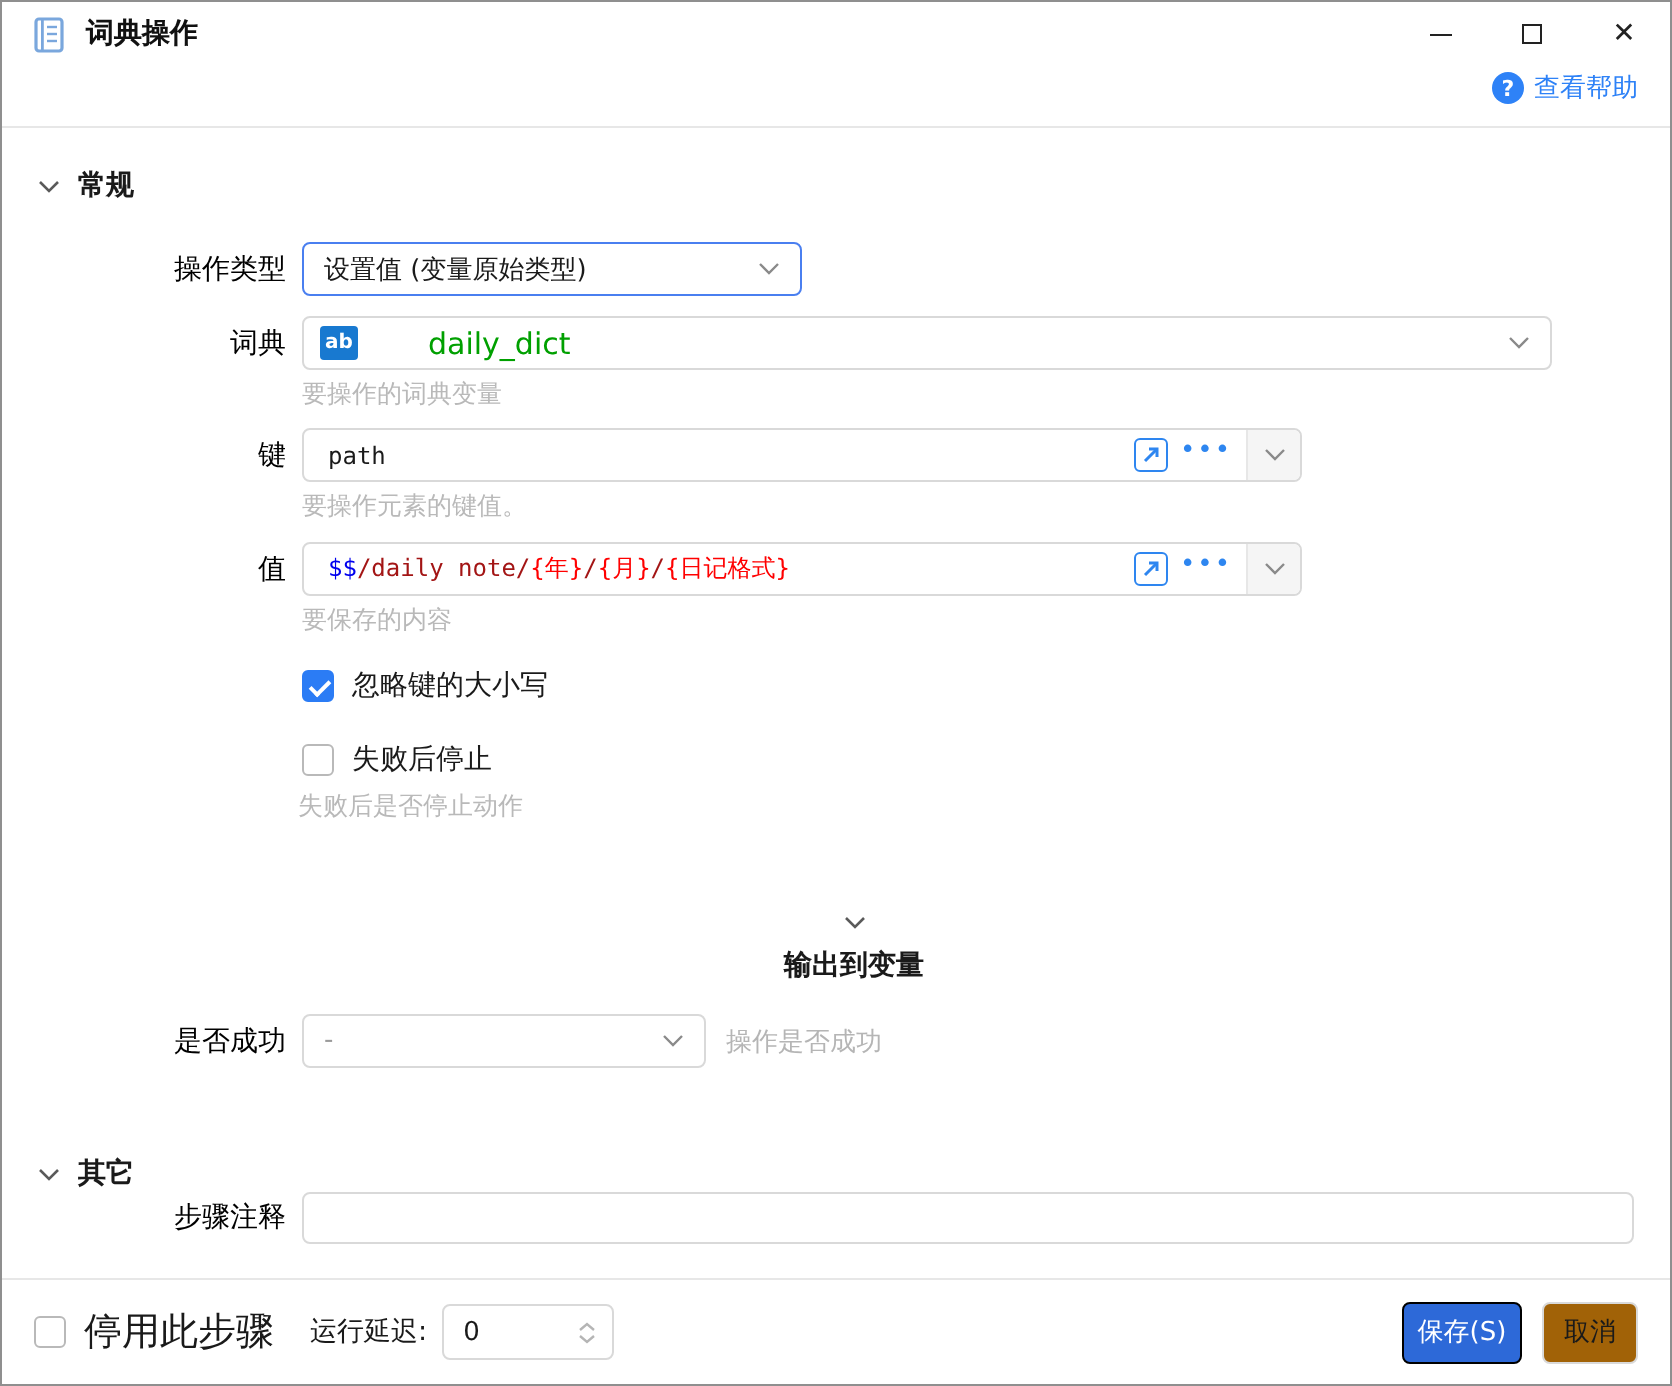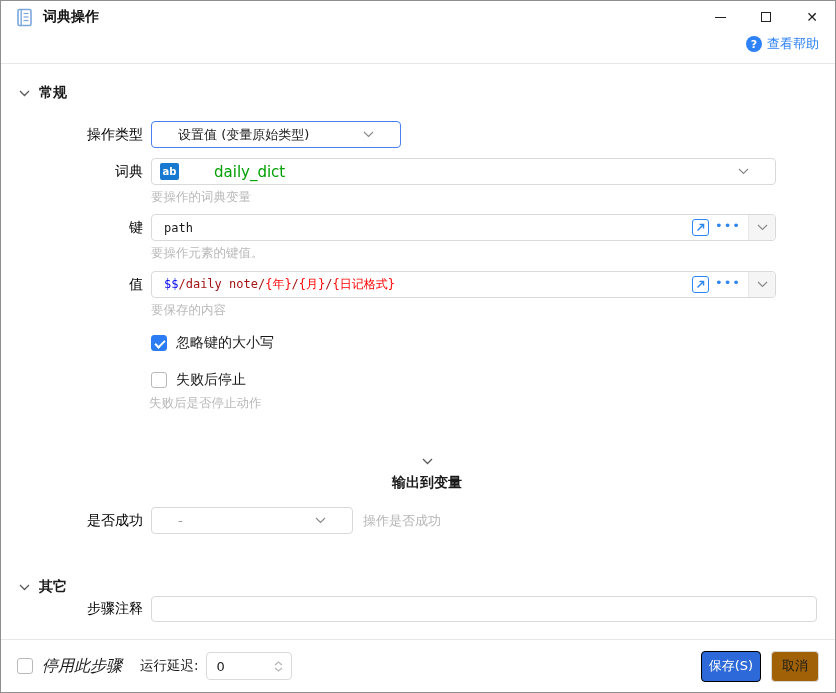--- a/index.html
+++ b/index.html
@@ -28,31 +28,31 @@
   
   .content { position:relative; }
   .section-h { display:flex; align-items:center; gap:9px; padding-left:18px; font-size:14px; font-weight:bold; color:#1a1a1a; }
   .sec-chev { color:#5a5a5a; }
   .row { display:flex; align-items:center; }
   .flabel { width:142px; text-align:right; font-size:14px; color:#000000; flex:none; }
   .fctrl { margin-left:8px; }
   .helper { margin-left:150px; font-size:12.5px; color:#b9b9b9; }
   .selectbox {
     height:27px; border:1px solid #d9d9d9; border-radius:4px; background:#fff;
-    display:flex; align-items:center; padding:0 26px; font-size:13px; cursor:pointer;
+    display:flex; align-items:center; padding:0 10px; font-size:13px; cursor:pointer;
   }
   .selectbox .chev { margin-left:auto; color:#8a8a8a; }
   .sel-optype { width:250px; border:1.5px solid #4a7ff0; }
   .sel-dict { width:625px; padding-left:8px; }
   .sel-success { width:202px; color:#9a9a9a; }
   .dict-chip { width:19px; height:17px; background:#1879d0; border-radius:2px; color:#fff;
     font-size:10px; font-weight:bold; display:flex; align-items:center; justify-content:center; margin-right:8px; flex:none; }
   .dict-name { font-size:15px;margin-left:27px; }
   .exprbox {
-    width:625px; height:27px; border:1px solid #d9d9d9; border-radius:4px; background:#fff;
+    width:500px; height:27px; border:1px solid #d9d9d9; border-radius:4px; background:#fff;
     display:flex; align-items:center; overflow:hidden;
   }
   .expr-text { flex:1; padding-left:12px; font-family:"DejaVu Sans Mono","Liberation Mono",monospace; font-size:12px; white-space:nowrap; }
   .expr-icons { display:flex; align-items:center; gap:6px; padding-right:7px; }
   .lnk-icon { width:17px; height:17px; border:1.5px solid #2e86f0; border-radius:3px;
     display:flex; align-items:center; justify-content:center; cursor:pointer; }
   .dots-icon { color:#2e86f0; font-size:13px; letter-spacing:1px; line-height:1; cursor:pointer; padding-bottom:4px; }
   .chev-zone { width:27px; align-self:stretch; background:#f5f5f5; border-left:1px solid #e7e7e7;
     display:flex; align-items:center; justify-content:center; color:#8a8a8a; cursor:pointer; }
   
@@ -62,21 +62,21 @@
   .cb.checked::after { content:""; position:absolute; left:3px; top:4px; width:8px; height:4px;
     border-left:2px solid #fff; border-bottom:2px solid #fff; transform:rotate(-45deg); }
   .inline-helper { font-size:13px; color:#b5b5b5; margin-left:10px; }
   .textinput { height:26px; border:1px solid #d9d9d9; border-radius:4px; background:#fff;
     font-size:13px; padding:0 8px; font-family:"DejaVu Sans","Liberation Sans",sans-serif; outline:none; }
   .note-input { width:666px; }
   
   .footer { position:absolute; left:0; right:0; bottom:0; height:53px; border-top:1px solid #e7e7e7;
     display:flex; align-items:center; padding:0 16px; background:#fff; }
   .footer .cb-row { margin-left:0; }
-  .footer-label { font-size:16px;font-style:italic; }
+  .footer-label { font-size:19px; }
   .delay-label { margin-left:18px; font-size:13.5px; }
   .numbox { margin-left:7px; width:86px; height:28px; border:1px solid #d9d9d9; border-radius:4px;
     display:flex; align-items:center; padding-left:10px; font-size:13px; }
   .spinner { margin-left:auto; margin-right:8px; display:flex; flex-direction:column; gap:1px; color:#b5b5b5; cursor:pointer; }
   .btn { height:31px; border-radius:4px; font-size:13px; display:flex; align-items:center; justify-content:center; cursor:pointer; }
   .btn-save { margin-left:auto; width:60px; background:#2d69d8; color:#fff; border:1px solid #000000; }
   .btn-cancel { width:48px; margin-left:10px; background:#a16207; color:#1a1a1a; border:1px solid #d9d9d9; }
   
   .mt-sec1 { margin-top:20px; }
   .mt-optype { margin-top:19px; }

